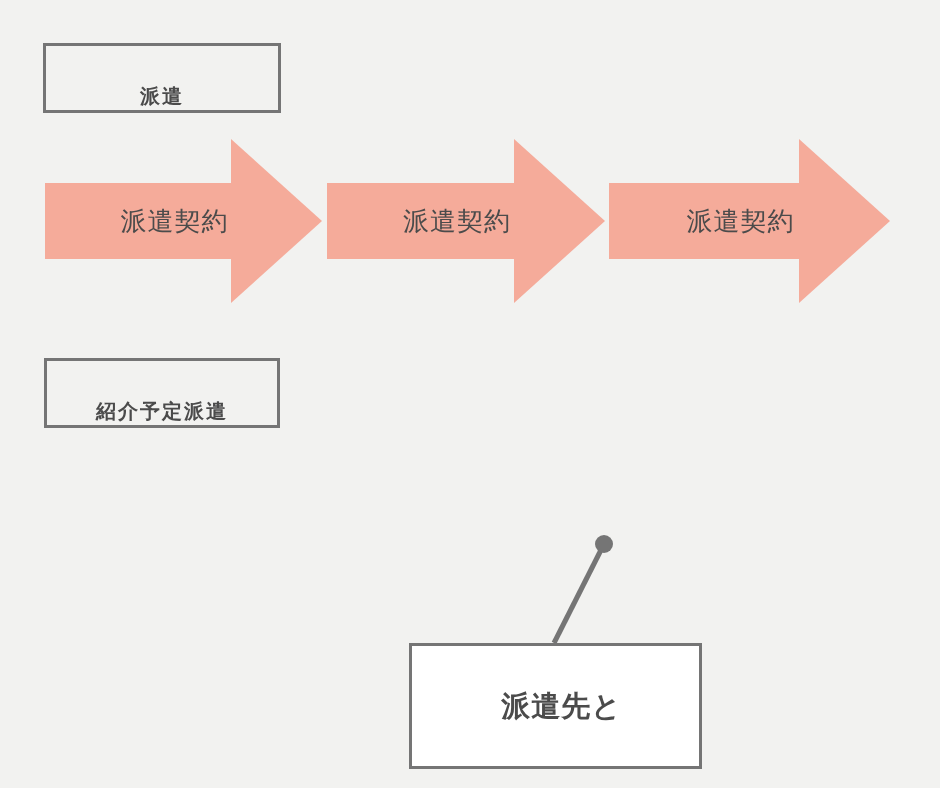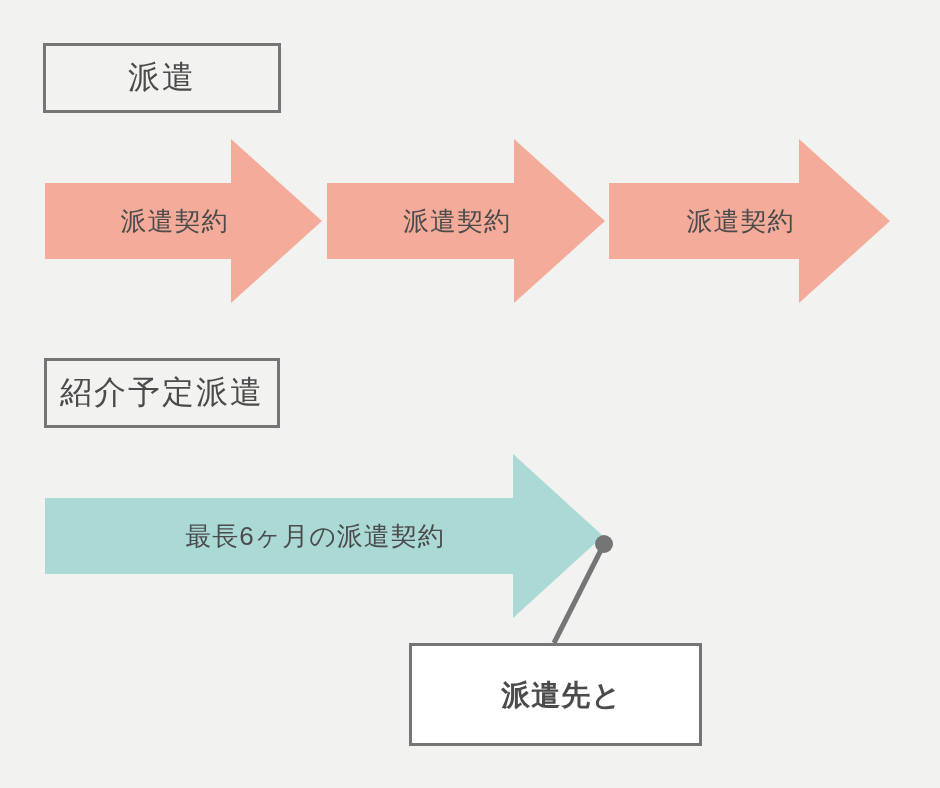--- a/index.html
+++ b/index.html
@@ -20,24 +20,24 @@
     height: 788px;
     background: var(--bg);
     overflow: hidden;
   }
 
   
   .title-box {
     position: absolute;
     border: 3px solid var(--gray);
     display: flex;
-    align-items: center;
+    align-items: flex-end;
     justify-content: center;
-    font-size: 32px;
-    font-weight: 400;
+    font-size: 20px;
+    font-weight: 700;
     color: var(--text);
     letter-spacing: 2px;
   }
   .title-box--haken   { left: 43px; top: 43px;  width: 238px; height: 70px; }
   .title-box--shoukai { left: 44px; top: 358px; width: 236px; height: 70px; }
 
   
   .arrow { position: absolute; height: 164px; }
   .arrow .bar {
     position: absolute;
@@ -82,21 +82,21 @@
     left: 0; top: 0;
     width: 940px; height: 788px;
     pointer-events: none;
     z-index: 5;
   }
 
   
   .callout {
     position: absolute;
     left: 409px; top: 643px;
-    width: 293px; height: 103px;
+    width: 293px; height: 126px;
     background: var(--callout-bg);
     border: 3px solid var(--gray);
     display: flex;
     align-items: center;
     justify-content: center;
     z-index: 6;
     font-size: 29px;
     font-weight: 600;
     color: var(--text);
     line-height: 38px;
@@ -138,25 +138,20 @@
   <div class="arrow arrow--salmon arrow--r1c">
     <div class="bar"></div>
     <div class="head"></div>
     <div class="label">派遣契約</div>
   </div>
 
   <div class="title-box title-box--shoukai">
     <span>紹介予定派遣</span>
   </div>
 
-  <div class="arrow arrow--teal arrow--r2a">
-    <div class="bar"></div>
-    <div class="head"></div>
-    <div class="label">最長6ヶ月の派遣契約</div>
-  </div>
 
   <svg class="connector-svg" viewBox="0 0 940 788" xmlns="http://www.w3.org/2000/svg">
     <line x1="604" y1="544" x2="554" y2="643" stroke="#757575" stroke-width="5"></line>
     <circle cx="604" cy="544" r="9" fill="#757575"></circle>
   </svg>
 
   <div class="callout">
     <span>派遣先と</span>
   </div>
 

